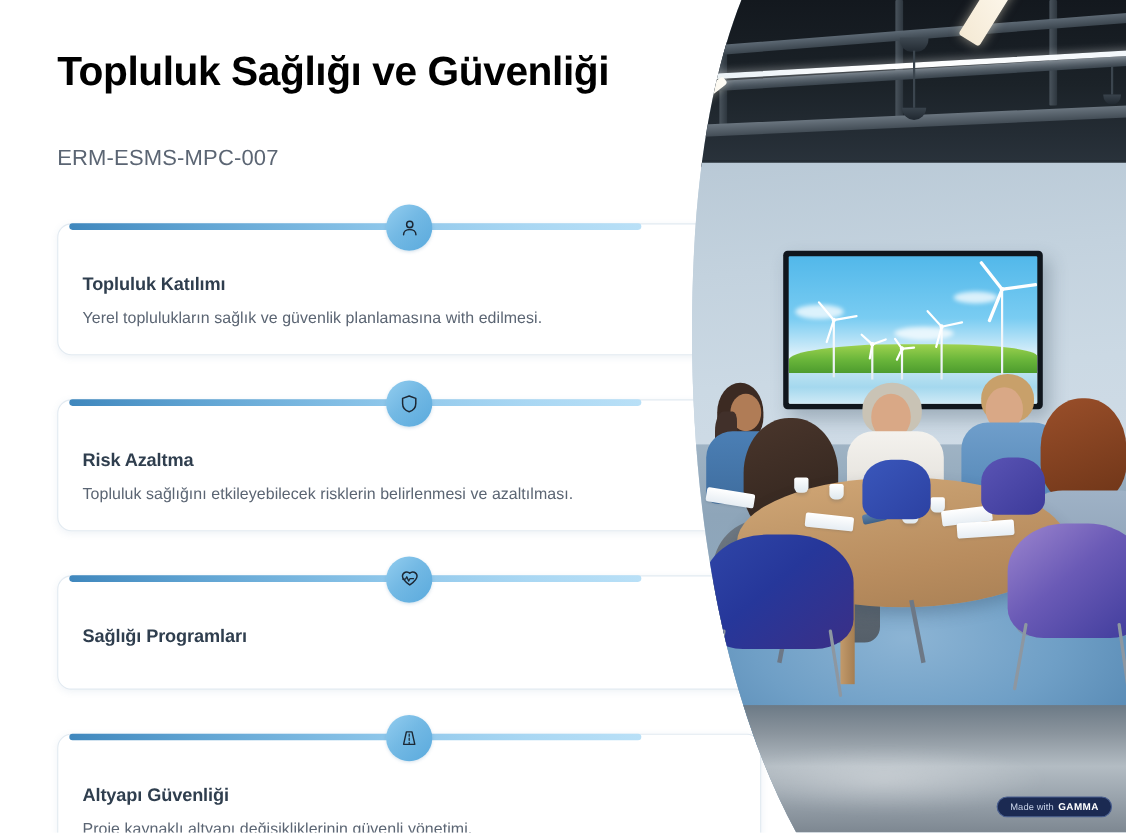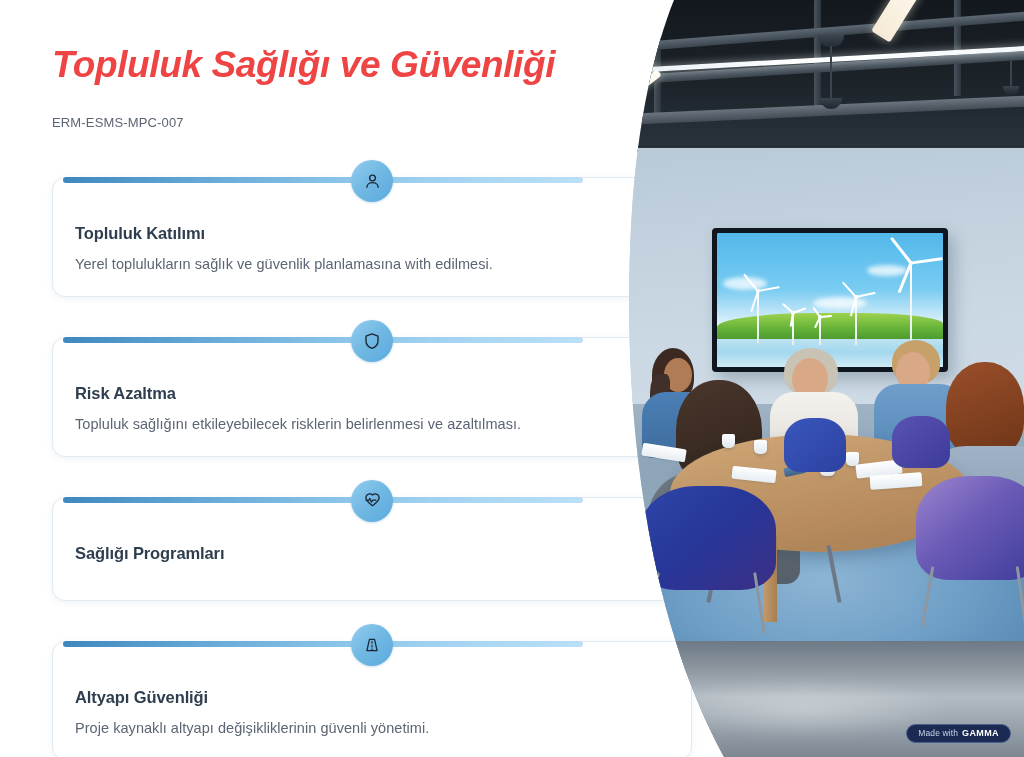--- a/index.html
+++ b/index.html
@@ -20,29 +20,28 @@
   
   .left-panel {
     position:absolute;
     left:0; top:0;
     width:640px; height:757px;
     padding:44px 44px 0 52px;
   }
   .page-title {
     font-size:37px;
     font-weight:bold;
-    color:#ef4444;
+    color:#000000;
     letter-spacing:-0.4px;
     line-height:1.12;
     white-space:nowrap;
-    font-style:italic;
   }
   .doc-code {
-    margin-top:30px;
-    font-size:13px;
+    margin-top:48px;
+    font-size:20px;
     color:#5b6573;
     letter-spacing:0.15px;
   }
 
   
   .card-stack {
     margin-top:30px;
     display:flex;
     flex-direction:column;
     gap:23px;

